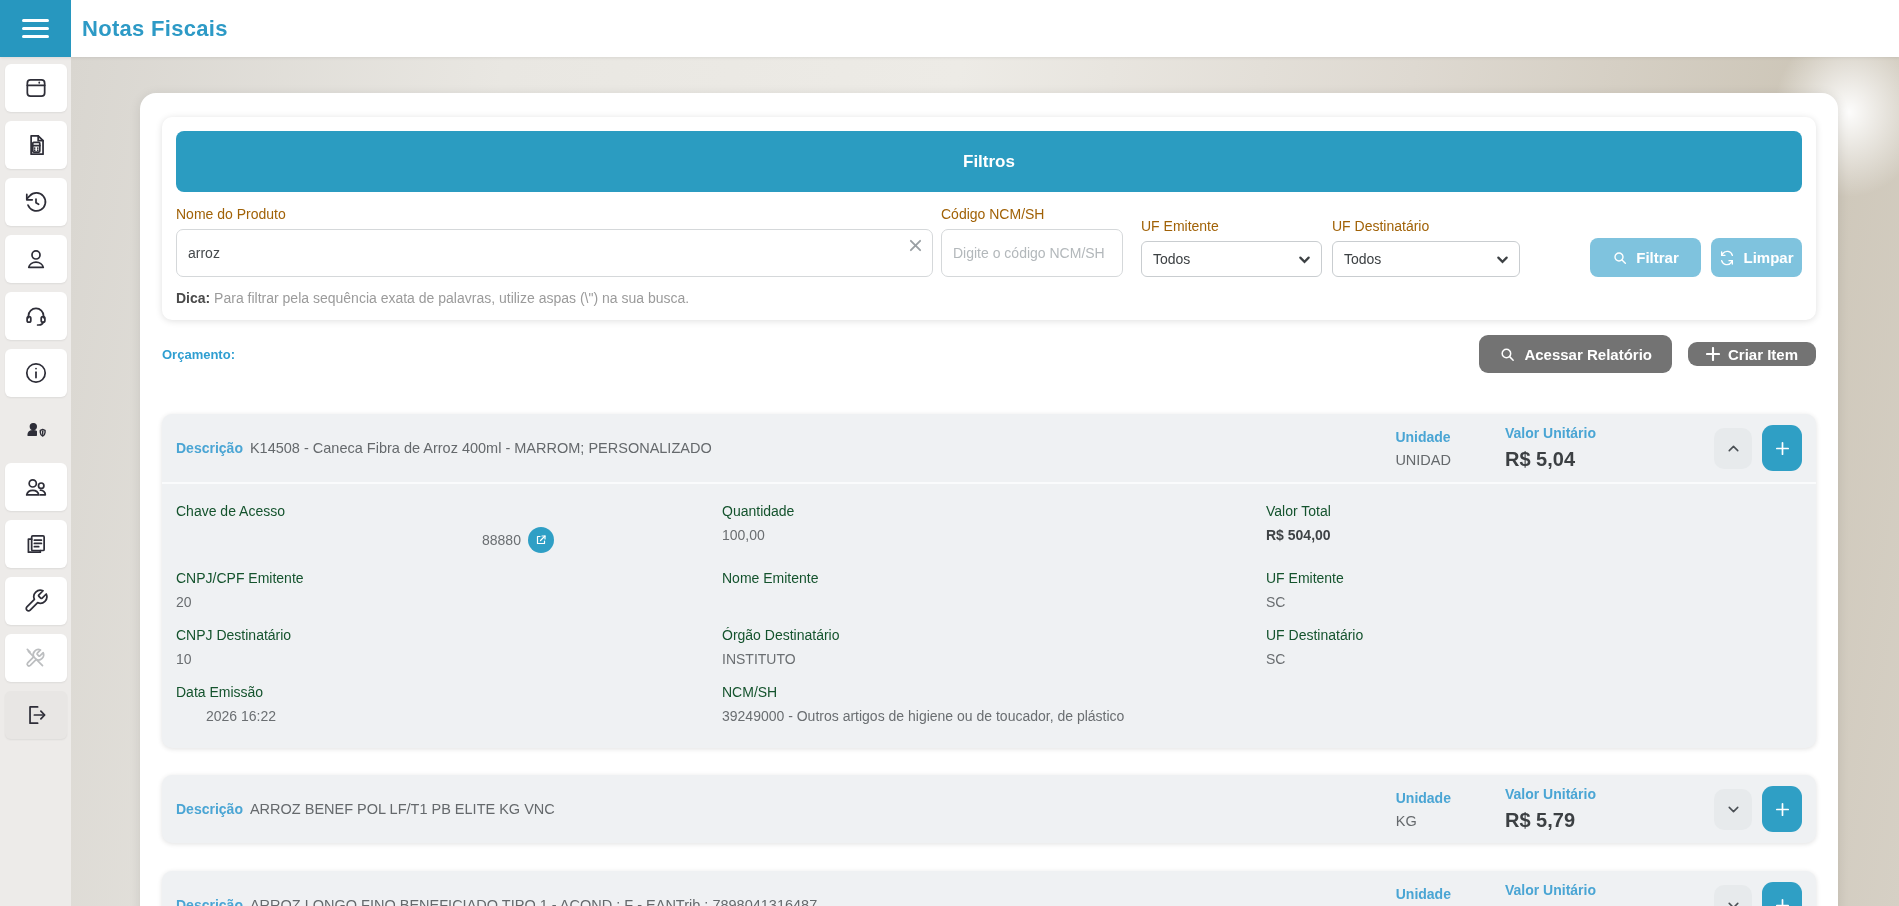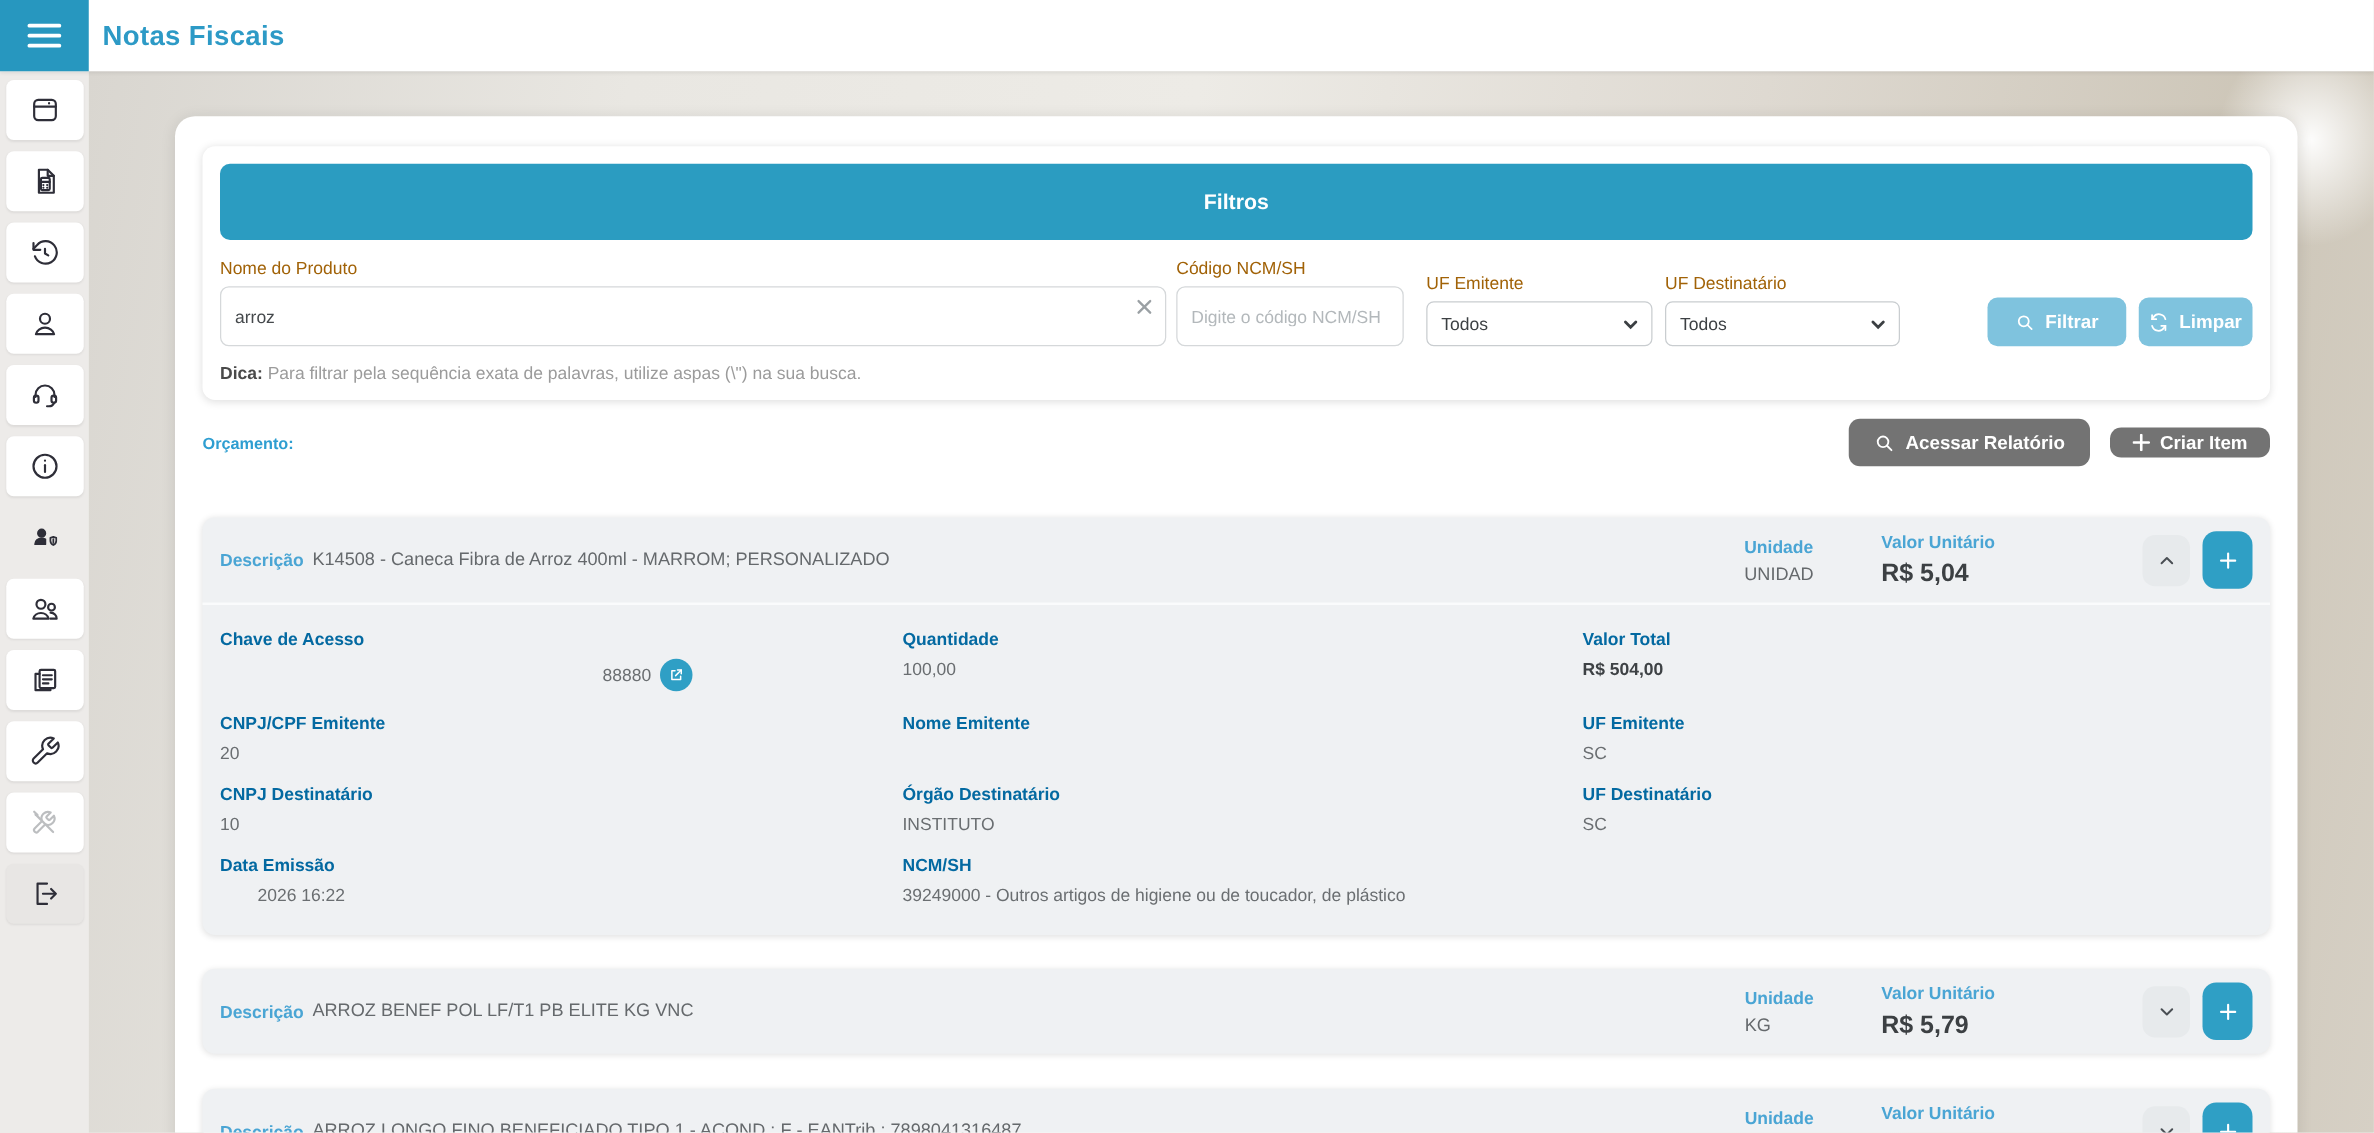--- a/index.html
+++ b/index.html
@@ -95,21 +95,21 @@
   .chev-btn svg { width:17px; height:17px; stroke:#4a4f54; stroke-width:2.2; fill:none;
     stroke-linecap:round; stroke-linejoin:round; }
   .plus-btn { width:40px; height:46px; border:none; border-radius:11px; background:#2f9fc5; cursor:pointer;
     display:flex; align-items:center; justify-content:center; }
   .plus-btn svg { width:17px; height:17px; stroke:#fff; stroke-width:2.4; stroke-linecap:round; }
 
   .item-details { border-top:2px solid #fafbfc; padding:19px 14px 24px; }
   .d-row { display:grid; grid-template-columns:546px 544px auto; margin-bottom:17px; }
   .d-row:last-child { margin-bottom:0; }
   .d-cell { display:flex; flex-direction:column; gap:8px; }
-  .d-label { font-size:14px; font-weight:bold; color:#0369a1; }
+  .d-label { font-size:14px; font-weight:normal; color:#14532d; }
   .d-value { font-size:14px; color:#6a6e71; min-height:16px; }
   .d-strong { font-weight:bold; color:#3e4245; }
   .chave-line { display:flex; align-items:center; gap:7px; padding-left:306px; }
   .link-btn { width:26px; height:26px; border:none; border-radius:50%; background:#2f9fc5; cursor:pointer;
     display:flex; align-items:center; justify-content:center; }
   .link-btn svg { width:12px; height:12px; stroke:#fff; stroke-width:2.4; fill:none;
     stroke-linecap:round; stroke-linejoin:round; }
   .indent-30 { padding-left:30px; }
 </style>
 </head>

